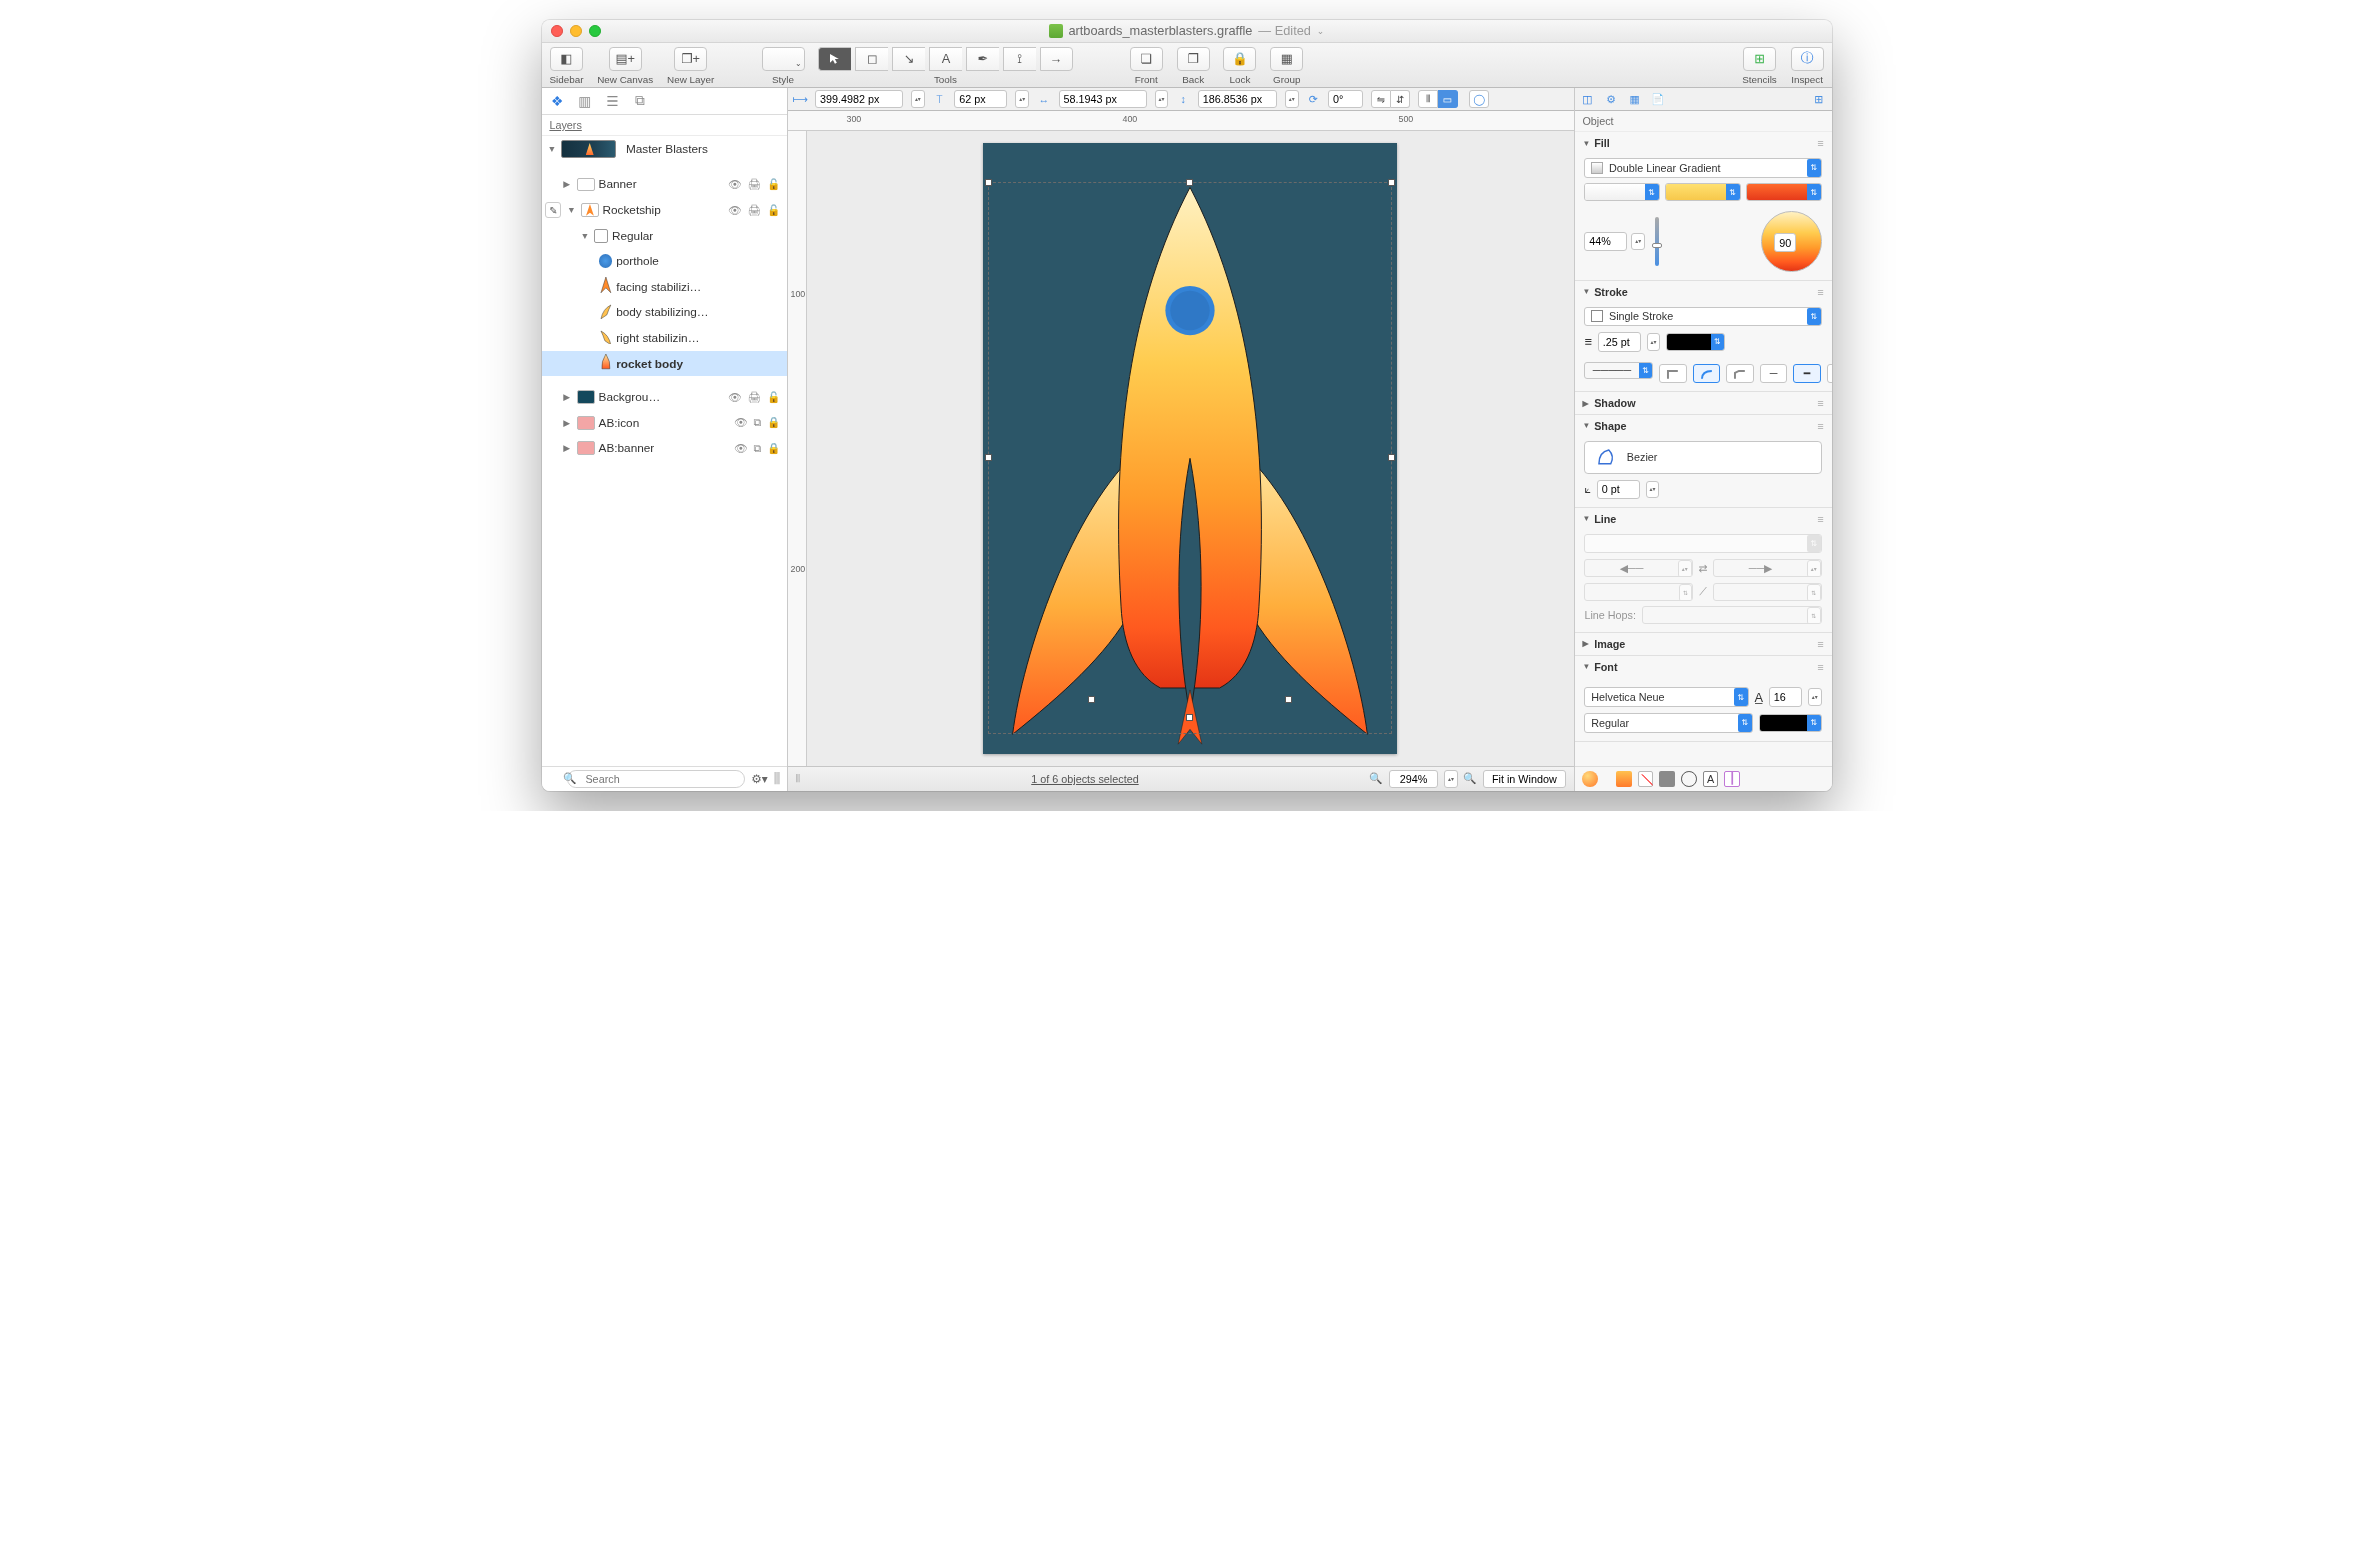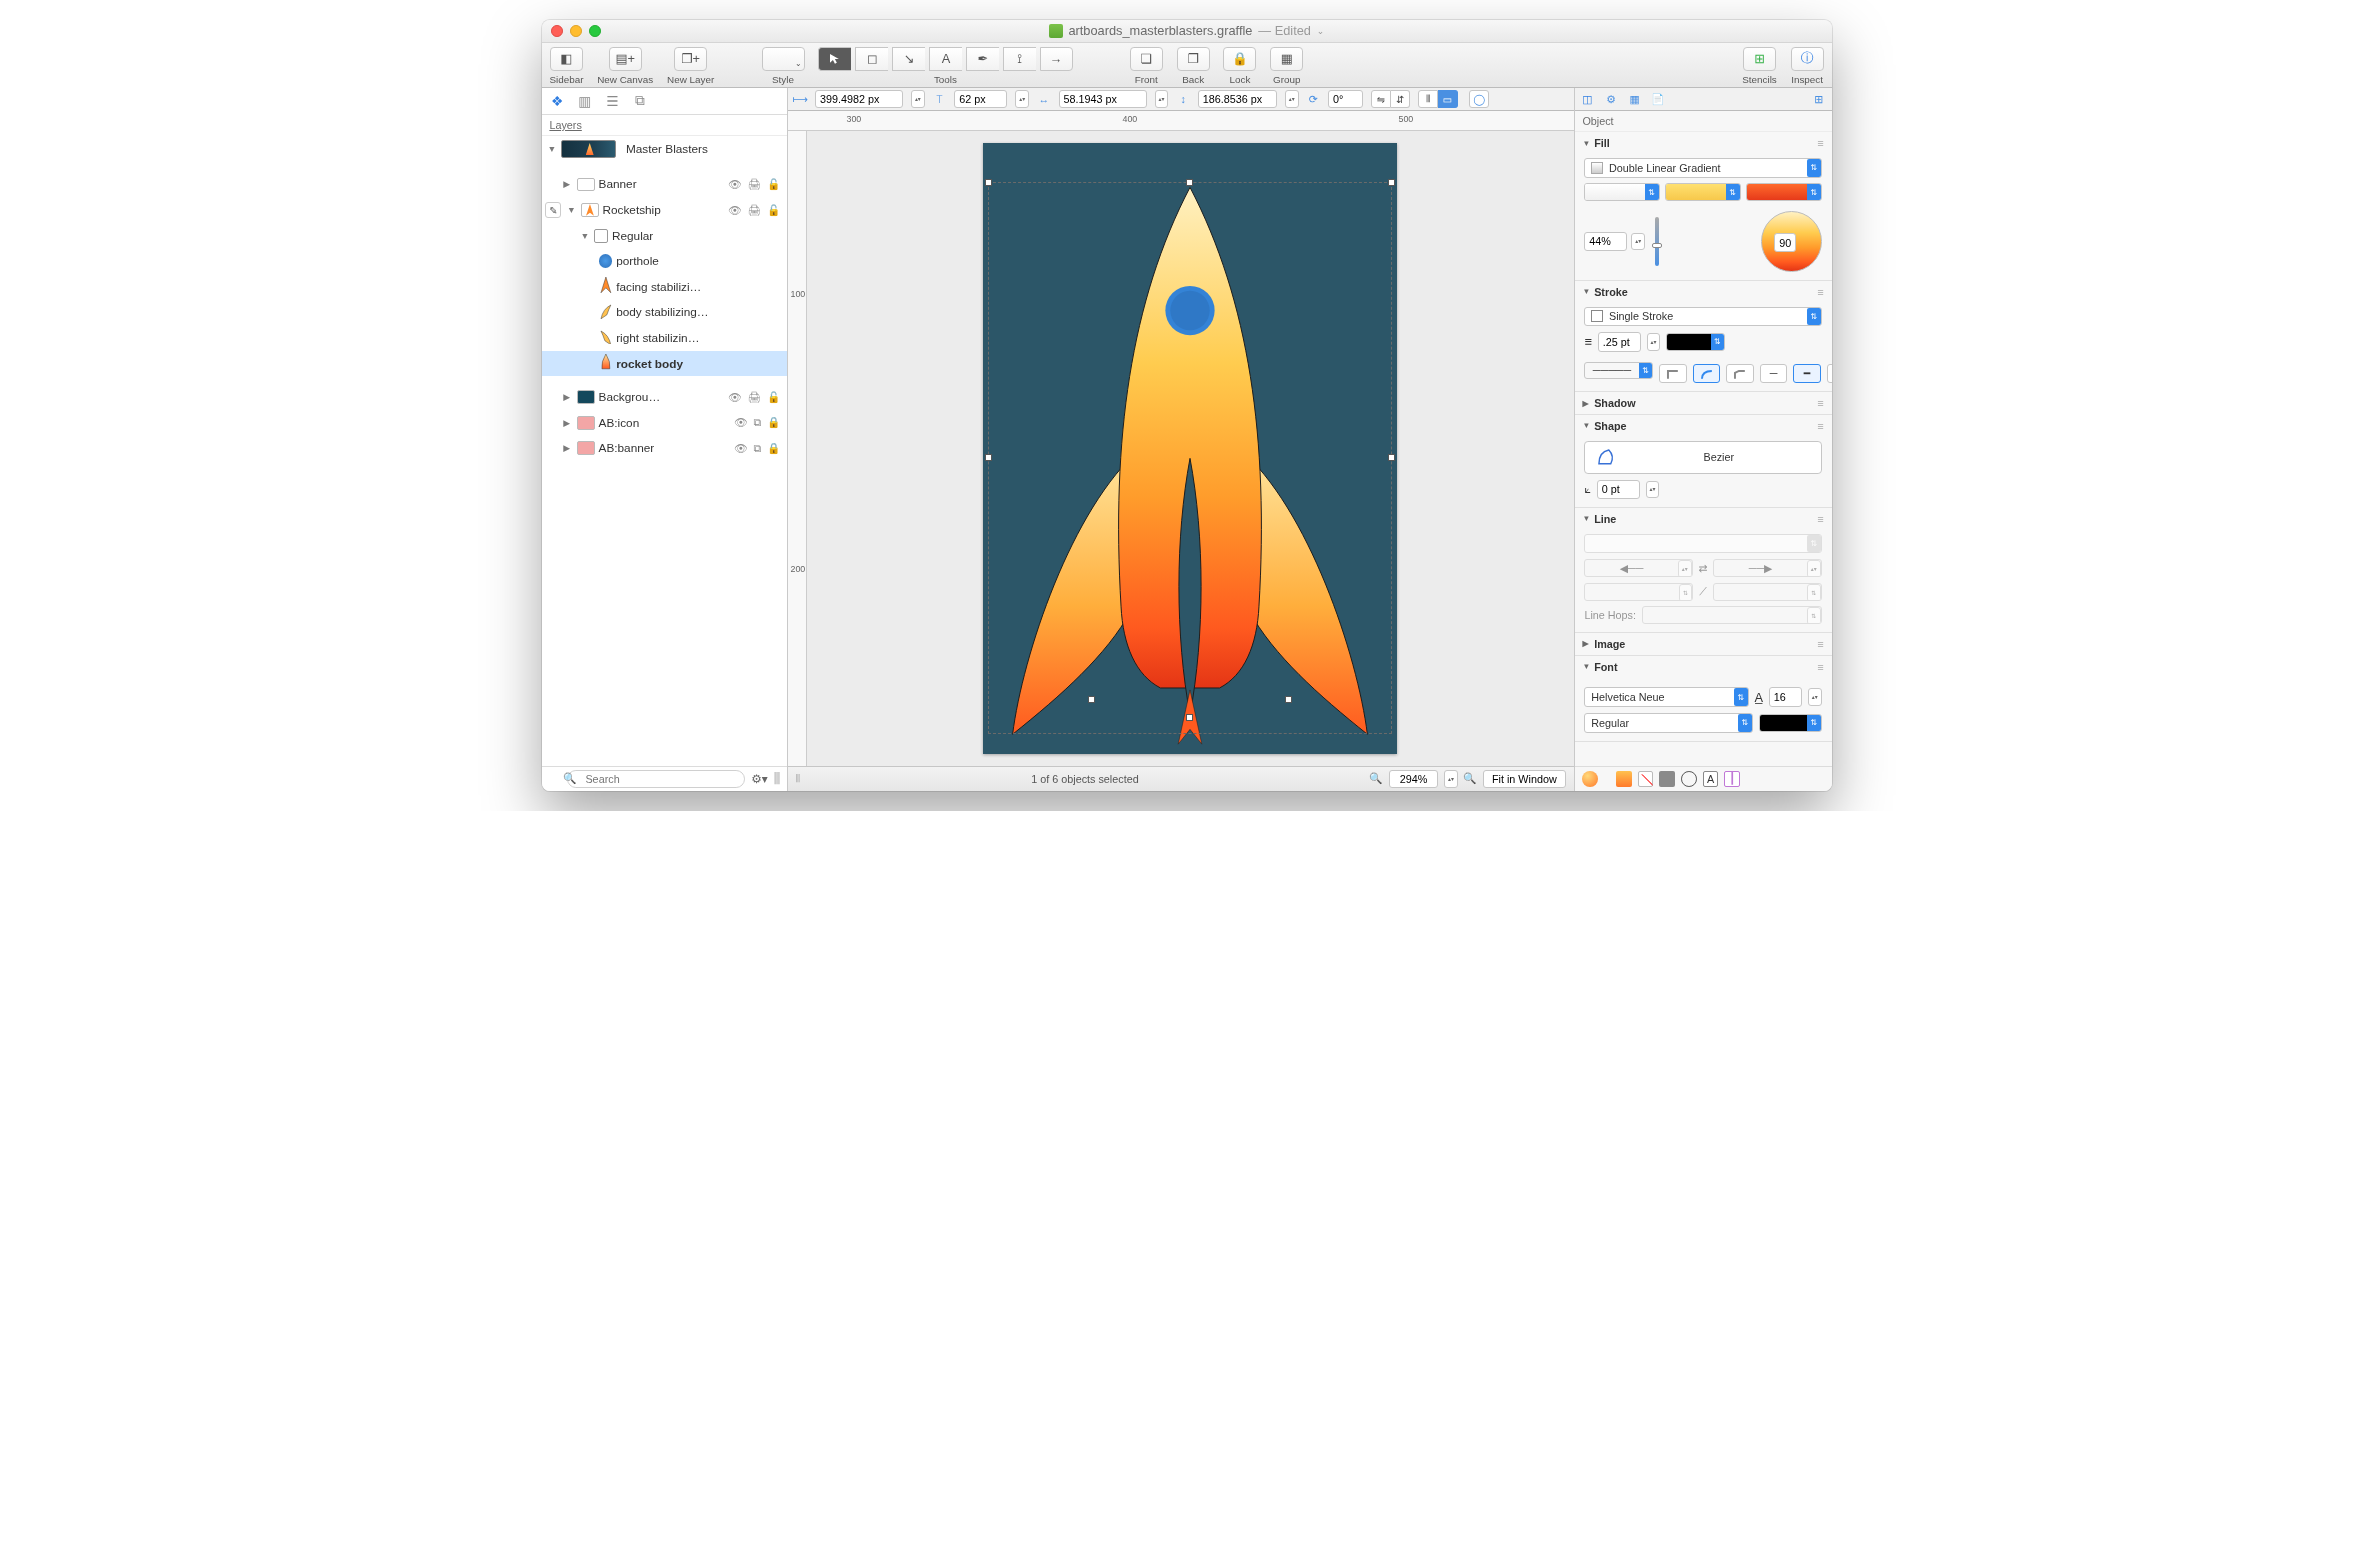--- a/index.html
+++ b/index.html
@@ -79,21 +79,21 @@
   .ruler-h span{position:absolute;top:3px;}
   .canvas-body{flex:1;display:flex;}
   .ruler-v{width:19.7px;background:#f8f8f8;border-right:1px solid #ccc;position:relative;}
   .ruler-v span{position:absolute;left:3px;font-size:8.9px;color:#666;writing-mode:horizontal-tb;}
   .artboard-area{flex:1;background:#ececec;display:flex;align-items:center;justify-content:center;padding:11.8px;}
   .artboard{width:414px;height:611px;background:#2c5668;position:relative;box-shadow:0 1px 3px rgba(0,0,0,0.3);}
   .rocket-svg{position:absolute;left:0;top:0;}
   .sel-box{position:absolute;border:1px dashed #6a6a6a;left:4.9px;top:39px;width:404px;height:552px;}
   .handle{width:6.9px;height:6.9px;background:#fff;border:1px solid #555;position:absolute;}
   .statusbar{height:25.6px;background:linear-gradient(#f2f2f2,#e6e6e6);border-top:1px solid #c6c6c6;display:flex;align-items:center;padding:0 7.9px;font-size:10.8px;color:#555;gap:7.9px;}
-  .statusbar .center{flex:1;text-align:center;}
+  .statusbar .center{flex:1;text-align:center;text-decoration:underline;}
   .statusbar .right{display:flex;align-items:center;gap:5.9px;}
   .statusbar input{width:49px;height:17.7px;border:1px solid #c6c6c6;border-radius:3px;font-size:10.8px;text-align:center;}
   .statusbar button{height:17.7px;border:1px solid #c6c6c6;border-radius:3px;background:#fff;font-size:10.8px;padding:0 7.9px;}
   
   .inspector{width:258px;background:#f7f7f7;border-left:1px solid #c9c9c9;display:flex;flex-direction:column;font-size:10.8px;color:#333;}
   .insp-header{padding:3.9px 7.9px;font-size:10.8px;color:#6b6b6b;border-bottom:1px solid #ececec;}
   .insp-body{overflow-y:auto;flex:1;padding-bottom:3.9px;}
   .section{border-bottom:1px solid #e0e0e0;}
   .section-h{display:flex;align-items:center;padding:4.9px 7.9px;font-weight:600;gap:3.9px;}
   .section-h .tri{font-size:7.9px;color:#6a6a6a;width:7.9px;}
@@ -568,21 +568,21 @@
           <div class="section-h">
               <span class="tri">▼</span>
               <span>Shape</span>
               <span class="ham">≡</span>
             </div>
           <div class="section-c">
             <div class="shapebox">
               <svg width="21.7" height="21.7" viewBox="0 0 22 22">
                   <path d="M4 18 Q 4 6 14 4 Q 20 10 16 18 Z" fill="none" stroke="#3871d6" stroke-width="1.5"></path>
                 </svg>
-              <span style="flex:1;text-align:center">Bezier</span>
+              <span style="flex:1;text-align:left">Bezier</span>
             </div>
             <div class="row">
               <span>⟀</span>
               <input class="mini-input" value="0 pt" style="">
                 <span class="stepper">▴▾</span>
             </div>
           </div>
         </div>
 
         <div class="section">

